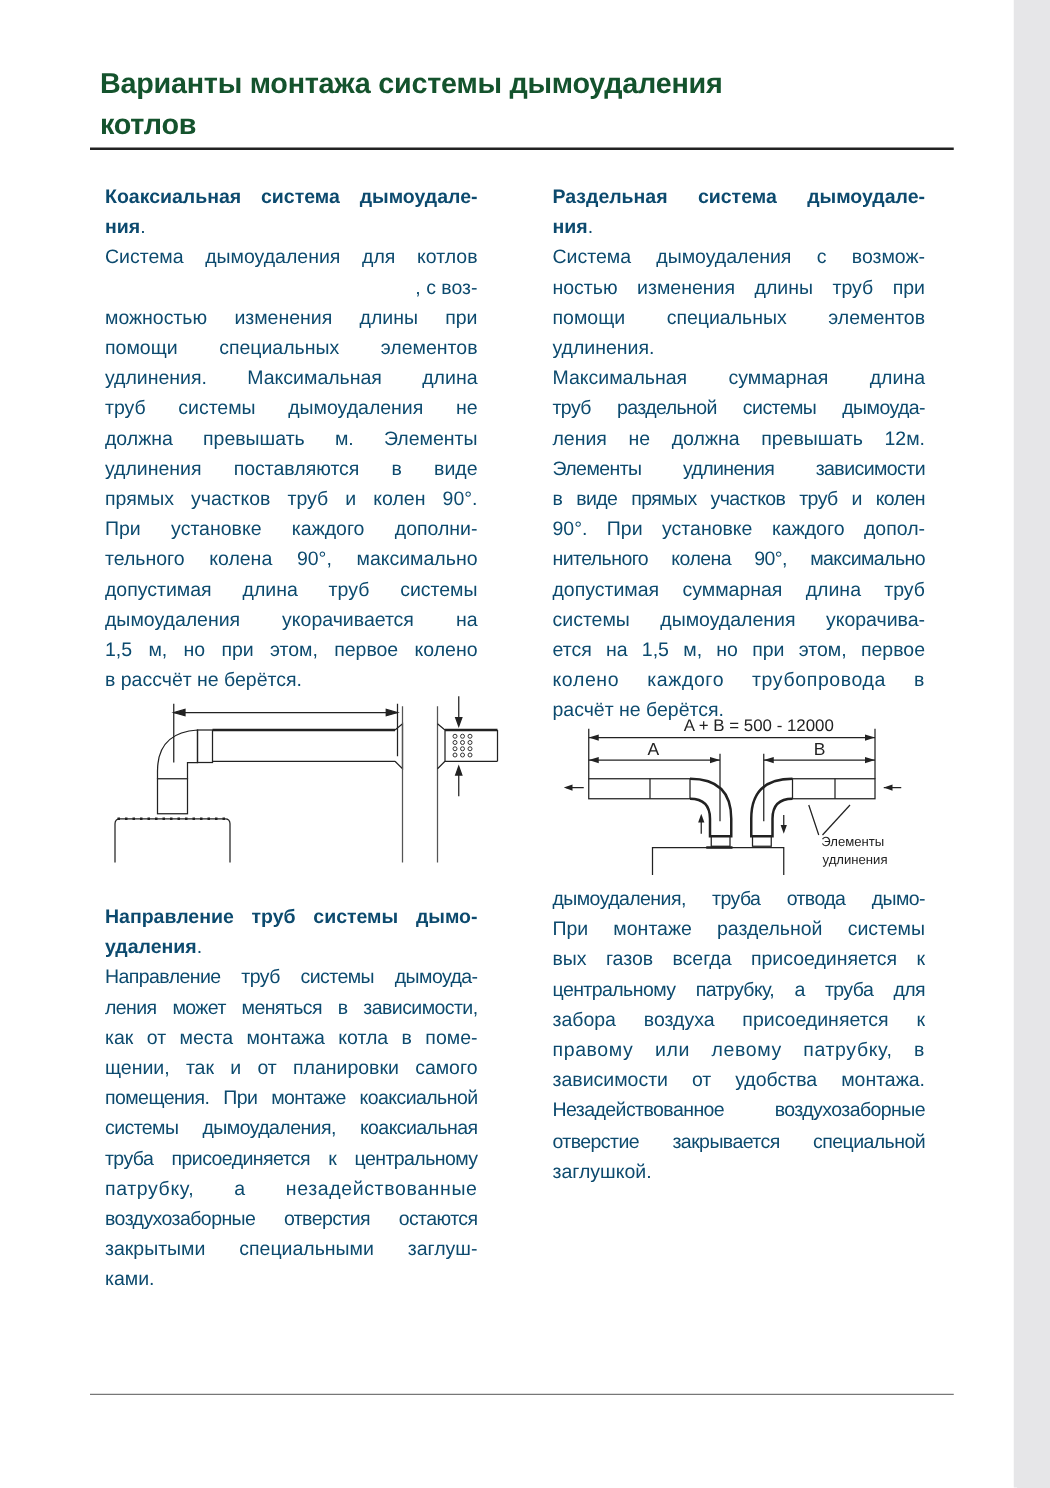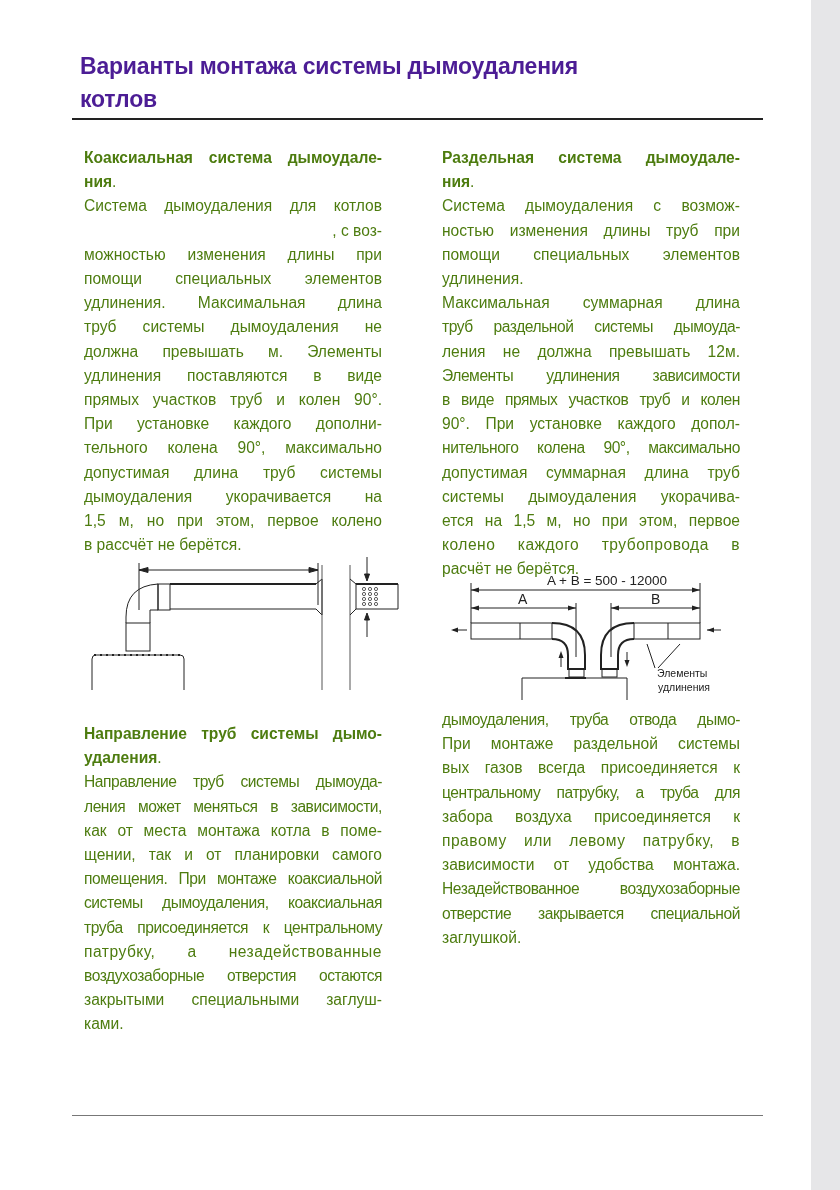--- a/index.html
+++ b/index.html
@@ -7,34 +7,34 @@
     width: 840px; height: 1190px; position: relative; overflow: hidden;
     background: #ffffff; color: #1a1a1a;
     font-family: "Liberation Sans", sans-serif;
   }
   .side-strip {
     position: absolute; left: 811px; top: 0; width: 29px; height: 1190px;
     background: #e6e6e8;
   }
   .page-title {
     position: absolute; left: 80px; top: 50px; width: 640px;
-    font-size: 23px; font-weight: bold; line-height: 33px; color: #4c1d95;
+    font-size: 23px; font-weight: bold; line-height: 33px; color: #14532d;
     letter-spacing: -0.2px;
   }
   .title-rule {
     position: absolute; left: 72px; top: 118px; width: 691px; height: 1.5px;
     background: #222;
   }
   .bottom-rule {
     position: absolute; left: 72px; top: 1115px; width: 691px; height: 1px;
     background: #777;
   }
   .col {
     position: absolute; width: 298px;
-    font-size: 15.6px; line-height: 24.2px; color: #4d7c0f;
+    font-size: 15.6px; line-height: 24.2px; color: #0c4a6e;
   }
   .col .heading { font-weight: bold; }
   .col .line { display: block; white-space: nowrap; text-align-last: justify; }
   .col .line.last { text-align-last: left; }
   .col .line.cond { letter-spacing: -0.45px; }
   .col .line.wide { letter-spacing: 0.5px; }
   .col .line.right { text-align: left; text-align-last: right; }
   #col-left-1 { left: 84px; top: 146px; }
   #col-left-2 { left: 84px; top: 722px; }
   #col-right-1 { left: 442px; top: 146px; }

